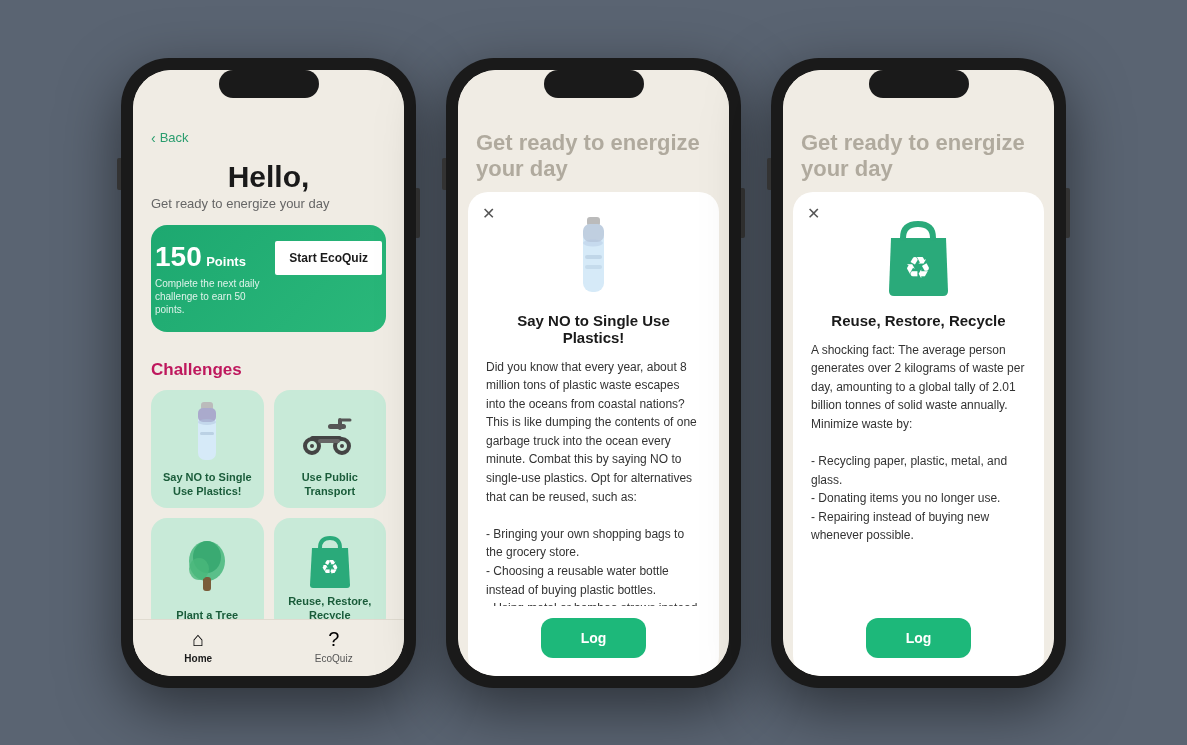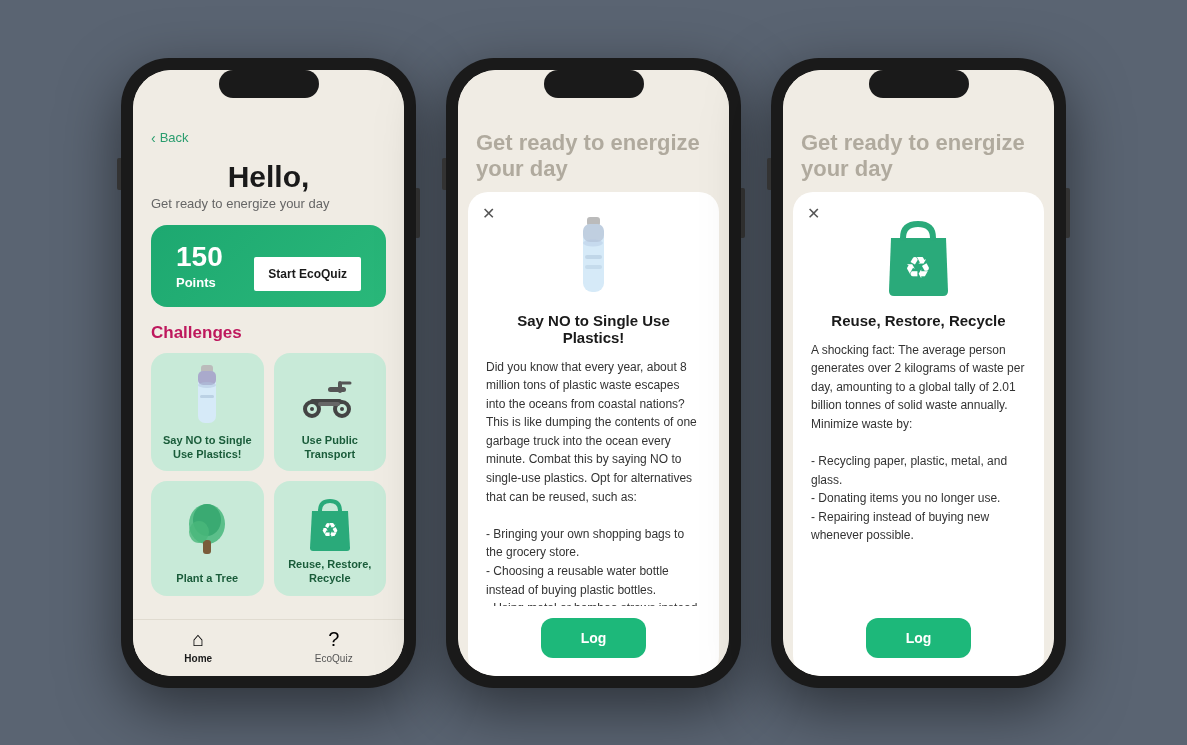--- a/index.html
+++ b/index.html
@@ -102,25 +102,25 @@
     }
     .greeting-sub {
       font-size: 13px;
       color: #666;
       margin-top: 3px;
       margin-bottom: 14px;
     }
     .points-card {
       background: linear-gradient(135deg, #1da870, #2ab87a);
       border-radius: 16px;
-      padding: 16px 25px;
-      display: flex;
-      align-items: flex-end;
+      padding: 16px 4px;
+      display: flex;
+      align-items: flex-start;
       justify-content: space-between;
-      margin-bottom: 16px;
+      margin-bottom: 28px;
     }
     .points-left {}
     .points-number {
       font-size: 28px;
       font-weight: 800;
       color: #fff;
     }
     .points-label {
       font-size: 13px;
       font-weight: 600;
@@ -296,20 +296,21 @@
           <span>Back</span>
         </div>
         <div class="greeting-hello">Hello,</div>
         <div class="greeting-sub">Get ready to energize your day</div>
         <div class="points-card">
           <div class="points-left">
             <div>
               <span class="points-number">150</span>
               <span class="points-label"> Points</span>
             </div>
+            <div class="points-sub">Complete the next daily challenge to earn 50 points.</div>
           </div>
           <button class="start-quiz-btn">Start EcoQuiz</button>
         </div>
         <div class="challenges-title">Challenges</div>
         <div class="challenges-grid">
 
           <div class="challenge-card">
             <div class="challenge-icon-area">
               <svg width="38" height="62" viewBox="0 0 38 62">
                 <rect x="13" y="0" width="12" height="8" rx="3" fill="#bbb"></rect>

